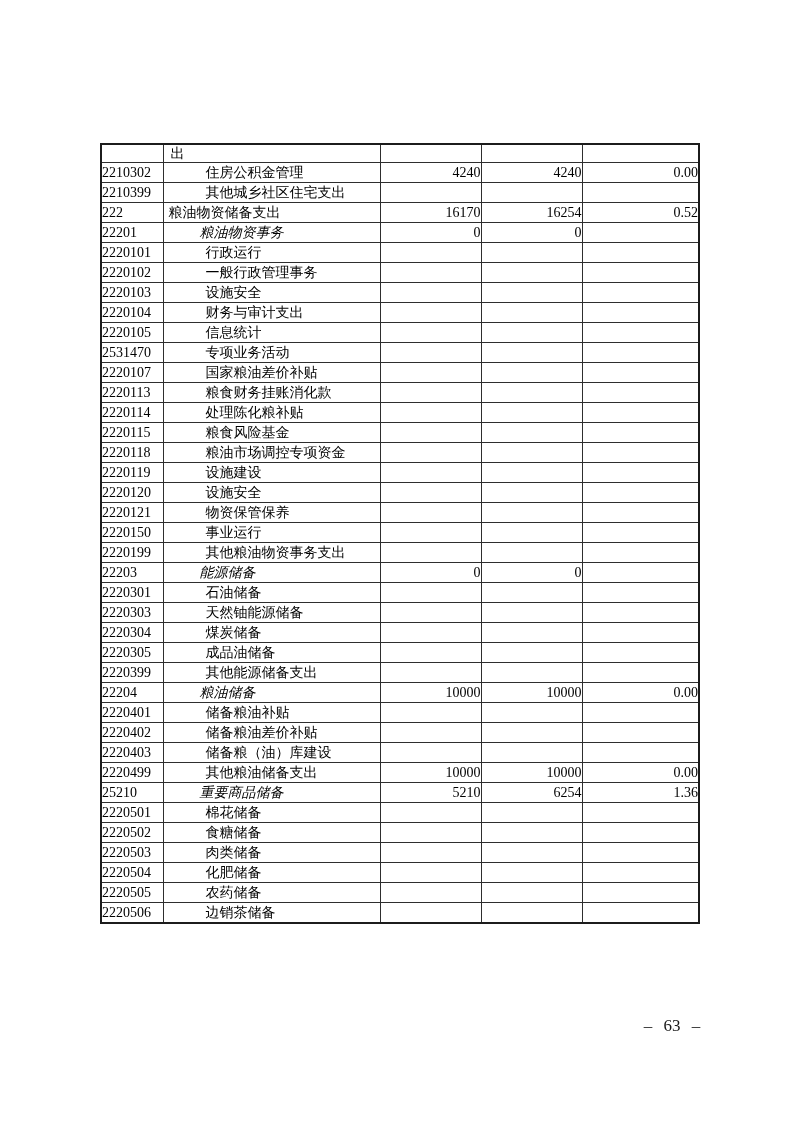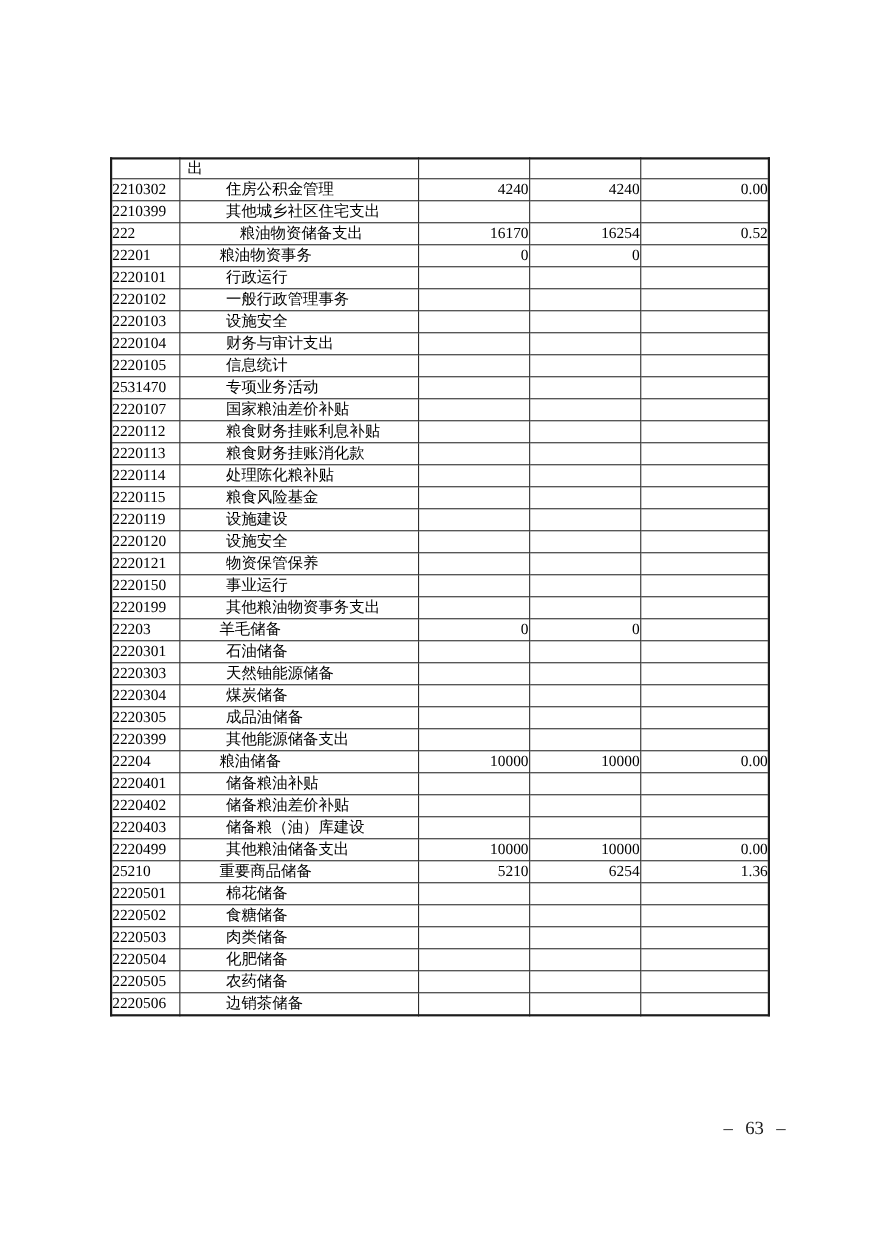--- a/index.html
+++ b/index.html
@@ -35,30 +35,30 @@
     overflow: hidden;
   }
   table.budget tr {
     height: 20px;
   }
   table.budget tr.continuation {
     height: 16px;
   }
   td.code-cell { padding-left: 4px; }
   td.name-cell.i0 { padding-left: 7px; }
-  td.name-cell.i1 { padding-left: 5px; text-align: center; }
-  td.name-cell.i2 { padding-left: 36px; }
+  td.name-cell.i1 { padding-left: 5px; }
+  td.name-cell.i2 { padding-left: 36px; font-style: italic; }
   td.name-cell.i3 { padding-left: 42px; }
   td.num-cell {
     text-align: right;
     padding-right: 4px;
   }
   .page-number {
     position: absolute;
-    left: 636px;
+    left: 622px;
     top: 1016px;
     width: 100px;
     text-align: center;
     font-size: 17px;
     color: #1a1a1a;
     word-spacing: 7px;
   }
 </style>
 </head>
 <body>
@@ -152,27 +152,20 @@
           <td class="num-cell"></td>
         </tr>
         <tr>
           <td class="code-cell">2220107</td>
           <td class="name-cell i3">国家粮油差价补贴</td>
           <td class="num-cell"></td>
           <td class="num-cell"></td>
           <td class="num-cell"></td>
         </tr>
         <tr>
-          <td class="code-cell">2220112</td>
-          <td class="name-cell i3">粮食财务挂账利息补贴</td>
-          <td class="num-cell"></td>
-          <td class="num-cell"></td>
-          <td class="num-cell"></td>
-        </tr>
-        <tr>
           <td class="code-cell">2220113</td>
           <td class="name-cell i3">粮食财务挂账消化款</td>
           <td class="num-cell"></td>
           <td class="num-cell"></td>
           <td class="num-cell"></td>
         </tr>
         <tr>
           <td class="code-cell">2220114</td>
           <td class="name-cell i3">处理陈化粮补贴</td>
           <td class="num-cell"></td>
@@ -180,20 +173,27 @@
           <td class="num-cell"></td>
         </tr>
         <tr>
           <td class="code-cell">2220115</td>
           <td class="name-cell i3">粮食风险基金</td>
           <td class="num-cell"></td>
           <td class="num-cell"></td>
           <td class="num-cell"></td>
         </tr>
         <tr>
+          <td class="code-cell">2220118</td>
+          <td class="name-cell i3">粮油市场调控专项资金</td>
+          <td class="num-cell"></td>
+          <td class="num-cell"></td>
+          <td class="num-cell"></td>
+        </tr>
+        <tr>
           <td class="code-cell">2220119</td>
           <td class="name-cell i3">设施建设</td>
           <td class="num-cell"></td>
           <td class="num-cell"></td>
           <td class="num-cell"></td>
         </tr>
         <tr>
           <td class="code-cell">2220120</td>
           <td class="name-cell i3">设施安全</td>
           <td class="num-cell"></td>
@@ -216,21 +216,21 @@
         </tr>
         <tr>
           <td class="code-cell">2220199</td>
           <td class="name-cell i3">其他粮油物资事务支出</td>
           <td class="num-cell"></td>
           <td class="num-cell"></td>
           <td class="num-cell"></td>
         </tr>
         <tr>
           <td class="code-cell">22203</td>
-          <td class="name-cell i2">羊毛储备</td>
+          <td class="name-cell i2">能源储备</td>
           <td class="num-cell">0</td>
           <td class="num-cell">0</td>
           <td class="num-cell"></td>
         </tr>
         <tr>
           <td class="code-cell">2220301</td>
           <td class="name-cell i3">石油储备</td>
           <td class="num-cell"></td>
           <td class="num-cell"></td>
           <td class="num-cell"></td>

